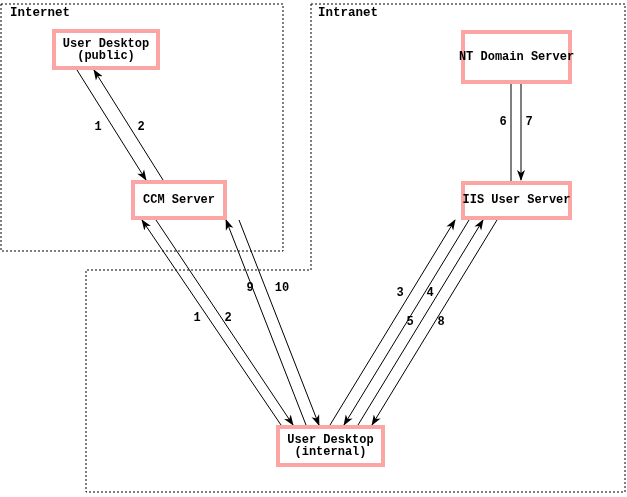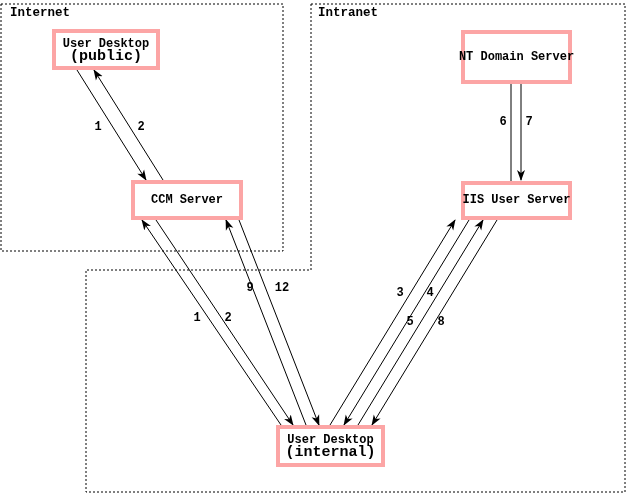--- a/index.html
+++ b/index.html
@@ -34,21 +34,21 @@
     justify-content: center;
     text-align: center;
   }
   .node .title {
     font-size: 12px;
     font-weight: bold;
     line-height: 13px;
     white-space: nowrap;
   }
   .node .subtitle {
-    font-size: 15px;
+    font-size: 12px;
     font-weight: bold;
     line-height: 11px;
     white-space: nowrap;
   }
   .edge-label {
     position: absolute;
     transform: translate(-50%, -50%);
     font-size: 12px;
     font-weight: bold;
     line-height: 12px;
@@ -89,21 +89,21 @@
   </svg>
 
   <div class="region-label" style="left:10px; top:6px;">Internet</div>
   <div class="region-label" style="left:318px; top:6px;text-align:center;">Intranet</div>
 
   <div class="node" style="left:52px; top:29px; width:108px; height:41px;">
     <span class="title">User Desktop</span>
     <span class="subtitle">(public)</span>
   </div>
 
-  <div class="node" style="left:131px; top:180px; width:112px; height:40px;">
+  <div class="node" style="left:131px; top:180px; width:96px; height:40px;">
     <span class="title">CCM Server</span>
   </div>
 
   <div class="node" style="left:461px; top:30px; width:111px; height:54px;">
     <span class="title">NT Domain Server</span>
   </div>
 
   <div class="node" style="left:461px; top:181px; width:111px; height:39px;">
     <span class="title">IIS User Server</span>
   </div>
@@ -111,21 +111,21 @@
   <div class="node" style="left:276px; top:425px; width:109px; height:42px;">
     <span class="title">User Desktop</span>
     <span class="subtitle">(internal)</span>
   </div>
 
   <div class="edge-label" style="left:98px;  top:127px;">1</div>
   <div class="edge-label" style="left:141px; top:127px;">2</div>
   <div class="edge-label" style="left:197px; top:318px;">1</div>
   <div class="edge-label" style="left:228px; top:318px;">2</div>
   <div class="edge-label" style="left:250px; top:288px;">9</div>
-  <div class="edge-label" style="left:282px; top:288px;">12</div>
+  <div class="edge-label" style="left:282px; top:288px;">10</div>
   <div class="edge-label" style="left:400px; top:293px;">3</div>
   <div class="edge-label" style="left:430px; top:293px;">4</div>
   <div class="edge-label" style="left:410px; top:322px;">5</div>
   <div class="edge-label" style="left:441px; top:322px;">8</div>
   <div class="edge-label" style="left:503px; top:122px;">6</div>
   <div class="edge-label" style="left:529px; top:122px;">7</div>
 
 </div>
 
 </body></html>

